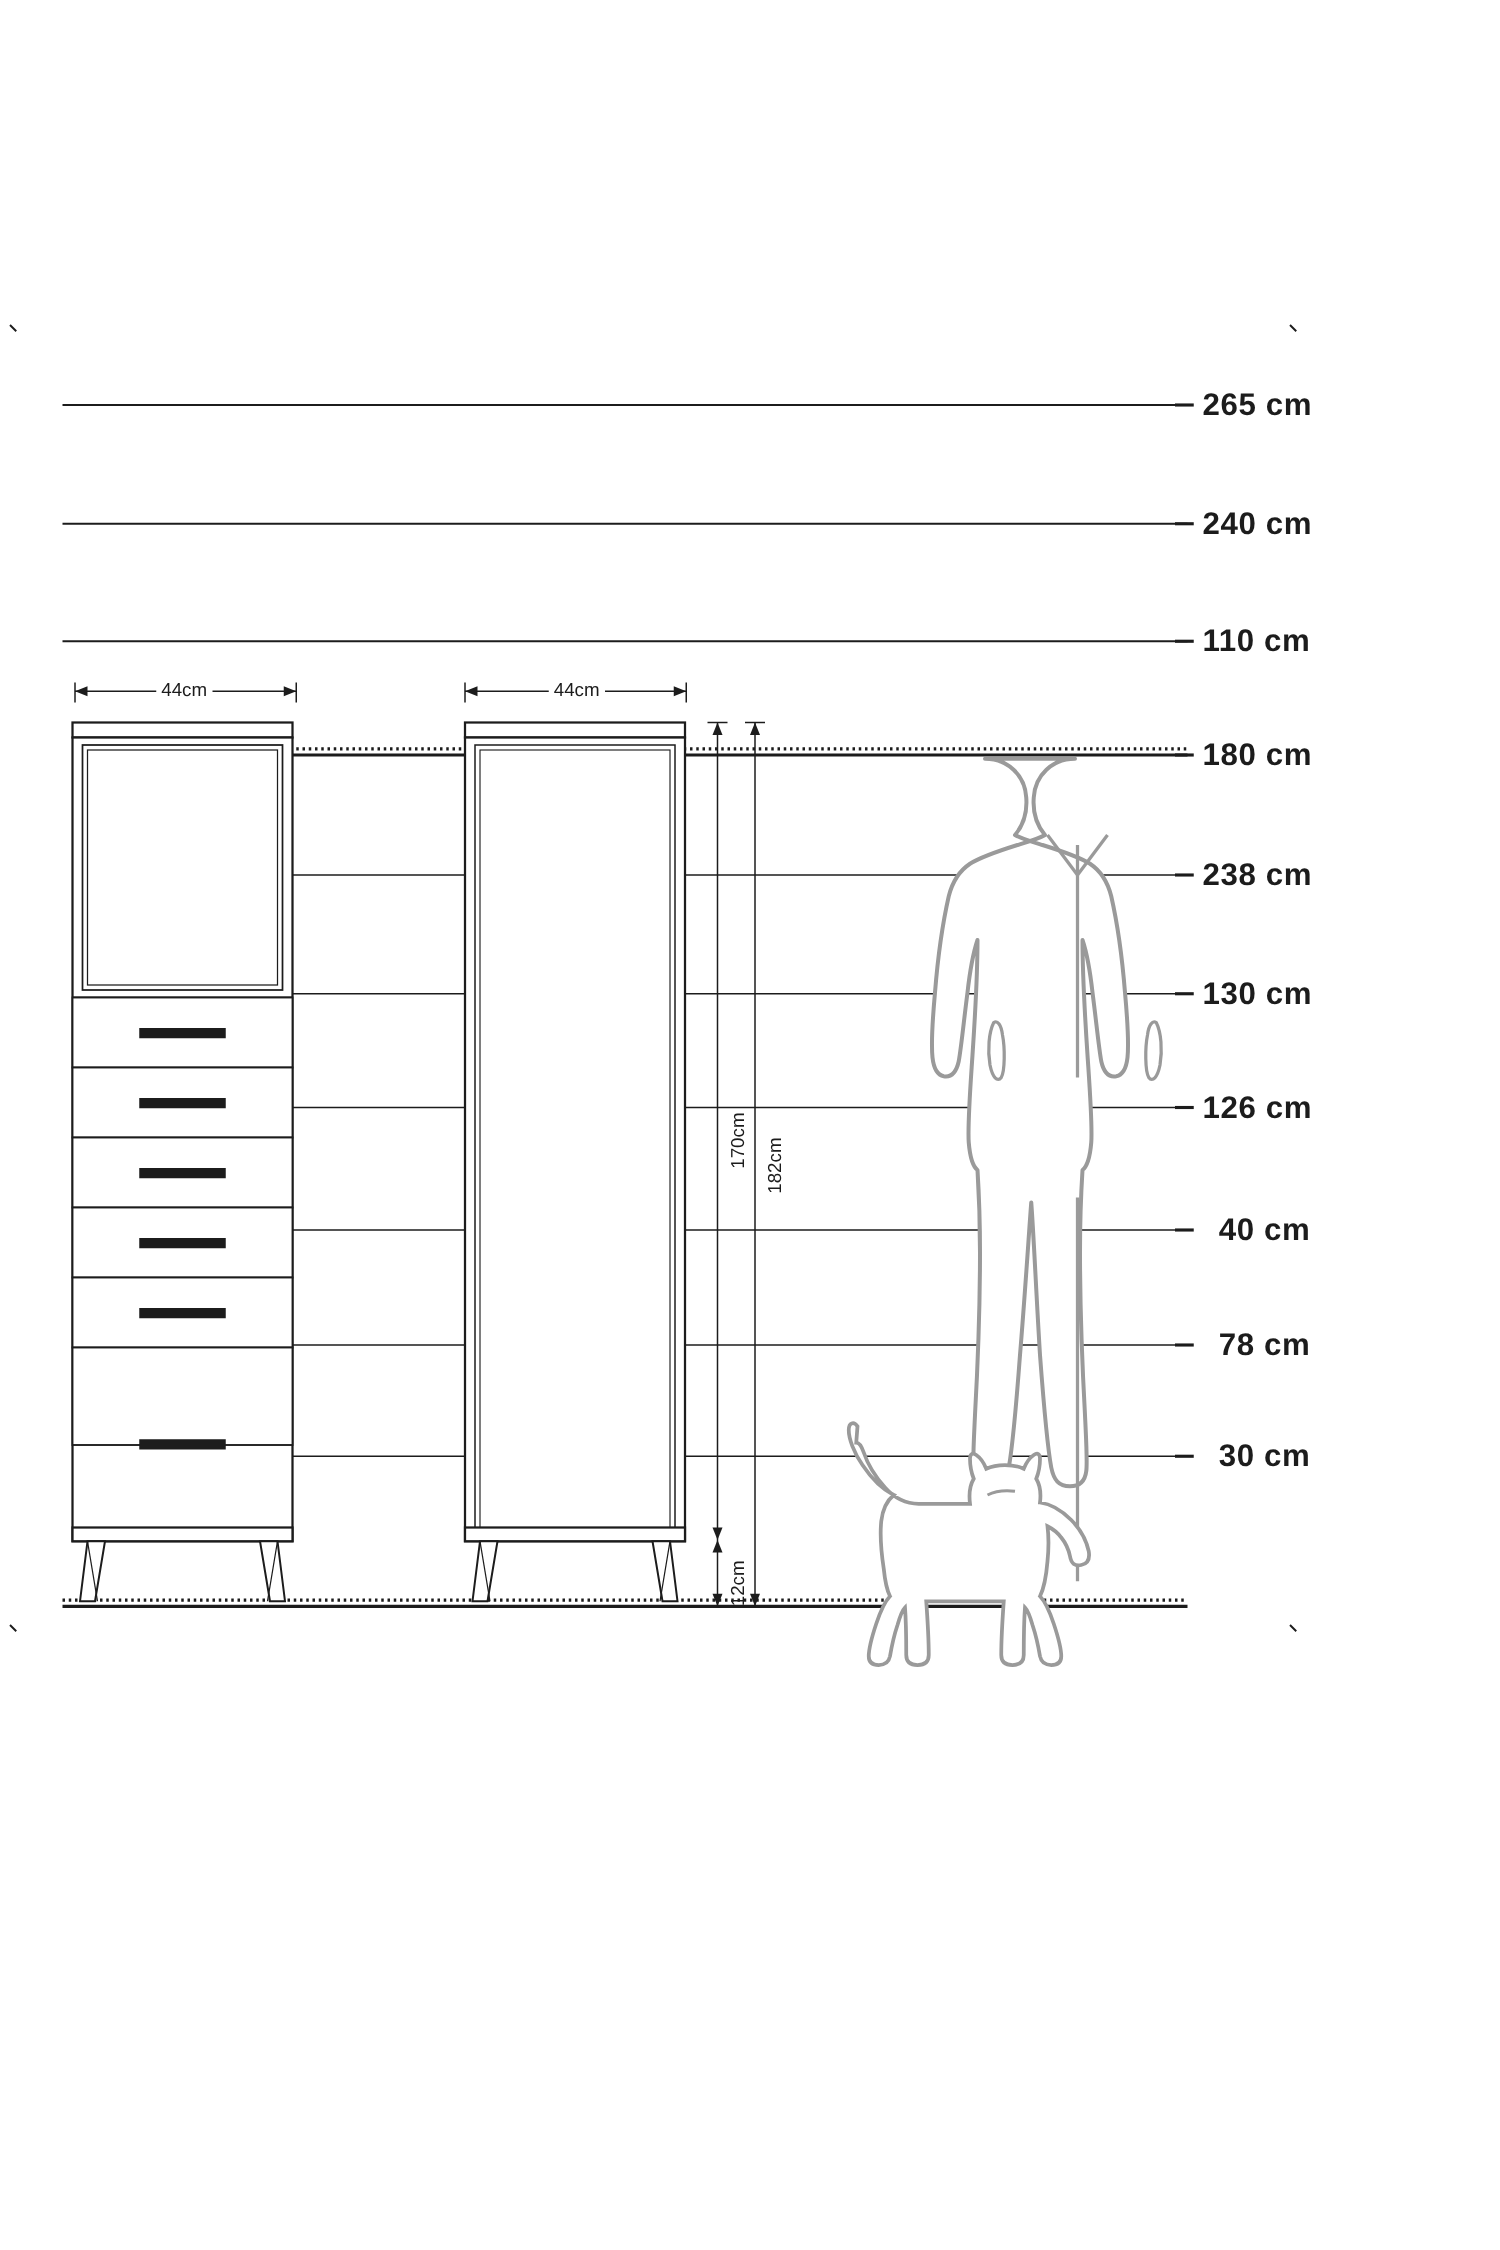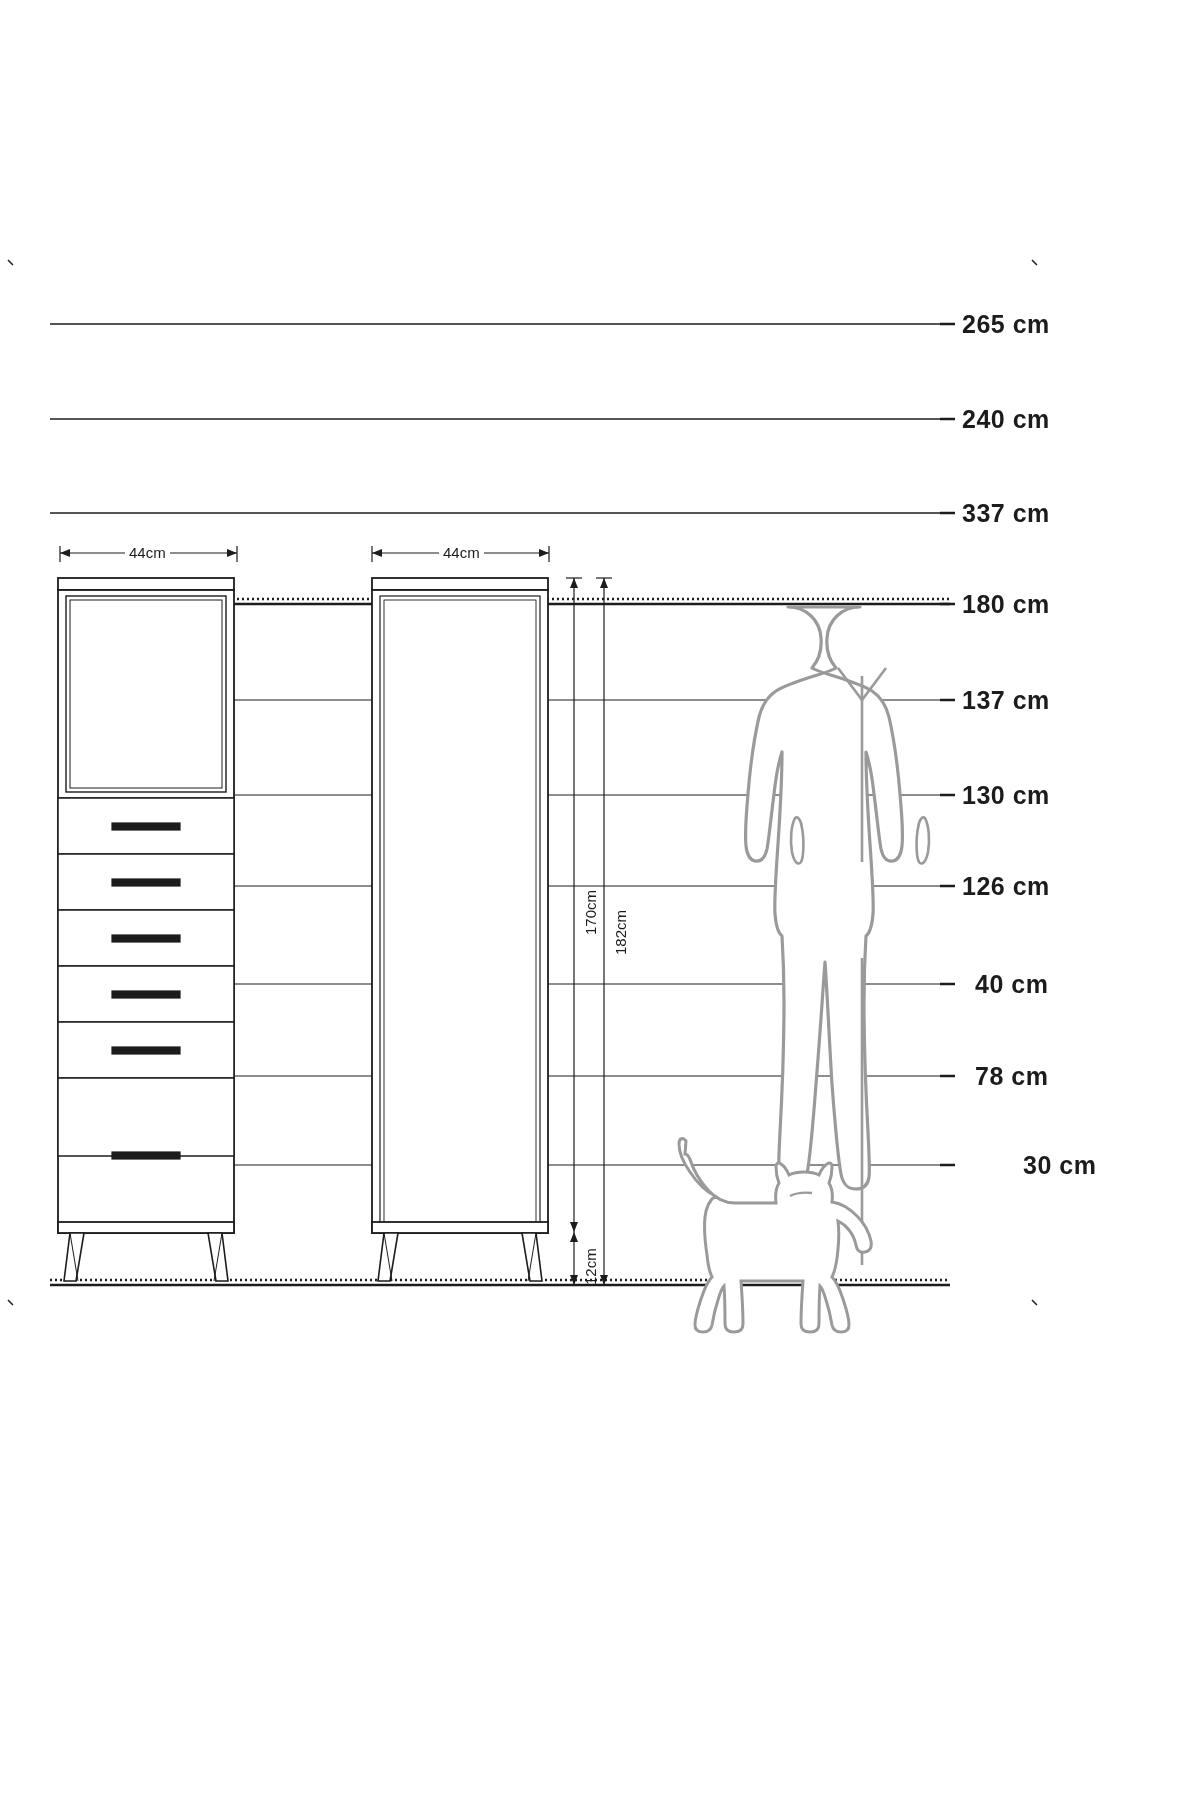--- a/index.html
+++ b/index.html
@@ -300,28 +300,28 @@
            c -10 0 -19 -4 -27 -13
            c -8 -9 -14 -19 -17 -28
            c -2 -6 -4 -8 -6 -8 Z"></path>
       <path fill="none" stroke="#9a9a9a" stroke-width="2.4" d="M790 1196 c 6 -3 14 -4 22 -3"></path>
     </g>
 
   </svg>
 
   <div class="scale-label" style="left:962px; top:310px;">265 cm</div>
   <div class="scale-label" style="left:962px; top:405px;">240 cm</div>
-  <div class="scale-label" style="left:962px; top:499px;">337 cm</div>
+  <div class="scale-label" style="left:962px; top:499px;">110 cm</div>
   <div class="scale-label" style="left:962px; top:590px;">180 cm</div>
-  <div class="scale-label" style="left:962px; top:686px;">137 cm</div>
+  <div class="scale-label" style="left:962px; top:686px;">238 cm</div>
   <div class="scale-label" style="left:962px; top:781px;text-align:center;">130 cm</div>
   <div class="scale-label" style="left:962px; top:872px;">126 cm</div>
   <div class="scale-label" style="left:975px; top:970px;">40 cm</div>
   <div class="scale-label" style="left:975px; top:1062px;">78 cm</div>
-  <div class="scale-label" style="left:975px; top:1151px;margin-left:48px;">30 cm</div>
+  <div class="scale-label" style="left:975px; top:1151px;">30 cm</div>
 
   <div class="width-label" style="left:125px; top:544px; background:#ffffff; padding:0 4px;">44cm</div>
   <div class="width-label" style="left:439px; top:544px; background:#ffffff; padding:0 4px;">44cm</div>
 
   <div class="vert-label" style="left:582px; top:935px;">170cm</div>
   <div class="vert-label" style="left:612px; top:955px;">182cm</div>
   <div class="vert-label" style="left:582px; top:1285px;">12cm</div>
 
 </div>
 

